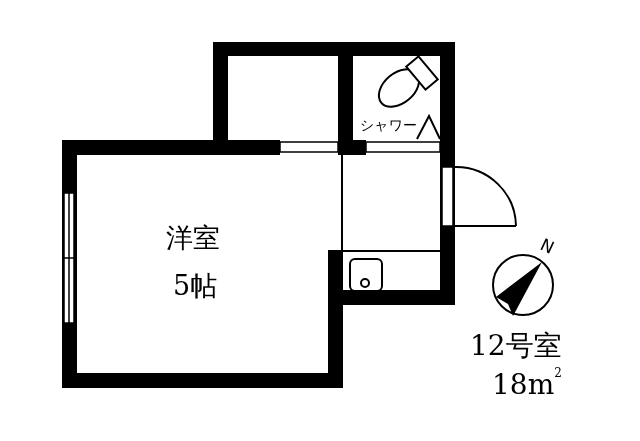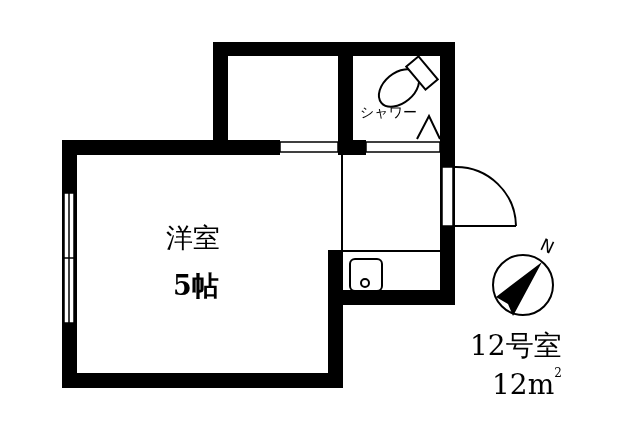--- a/index.html
+++ b/index.html
@@ -1,21 +1,21 @@
 <!DOCTYPE html>
 <html><head>
 <meta charset="utf-8">
 <style>
   html,body{margin:0;padding:0;background:#fff;}
   body{width:640px;height:441px;position:relative;overflow:hidden;font-family:"DejaVu Serif","Liberation Serif",serif;}
   svg{position:absolute;left:0;top:0;}
   .lbl{position:absolute;color:#000;white-space:nowrap;}
   #room-name{left:166px;top:220px;font-size:27px;}
-  #room-size{left:173px;top:268px;font-size:27px;font-weight:bold;}
-  #shower{left:360px;top:104px;font-size:14px;font-family:Liberation Mono, monospace;}
+  #room-size{left:173px;top:268px;font-size:27px;}
+  #shower{left:360px;top:117px;font-size:14px;font-family:Liberation Mono, monospace;}
   #unit{left:470px;top:327px;font-size:28px;}
   #area{left:492px;top:368px;font-size:28px;}
   #area sup{font-size:12px;vertical-align:top;position:relative;top:-2px;}
   #north{left:541px;top:236px;font-size:17px;font-family:"DejaVu Sans","Liberation Sans",sans-serif;transform:rotate(25deg);}
 </style>
 </head>
 <body>
 
 <svg width="640" height="441" viewBox="0 0 640 441">
 
@@ -71,13 +71,13 @@
     <circle cx="523" cy="285" r="30" fill="#fff" stroke="#000" stroke-width="2"></circle>
     <path d="M542 262 L496 297 L508 304 L513 316 Z" fill="#000"></path>
   </g>
 </svg>
 
 <div class="lbl" id="room-name">洋室</div>
 <div class="lbl" id="room-size">5帖</div>
 <div class="lbl" id="shower">シャワー</div>
 <div class="lbl" id="north">N</div>
 <div class="lbl" id="unit">12号室</div>
-<div class="lbl" id="area"><span>12m</span><sup>2</sup></div>
+<div class="lbl" id="area"><span>18m</span><sup>2</sup></div>
 
 </body></html>

